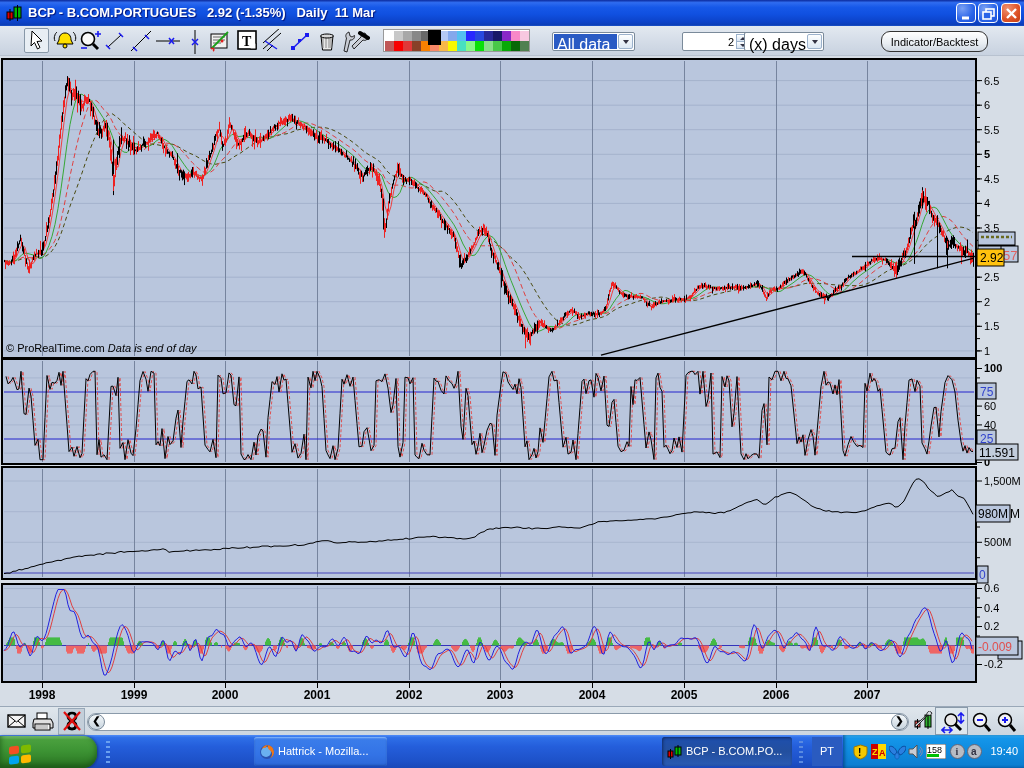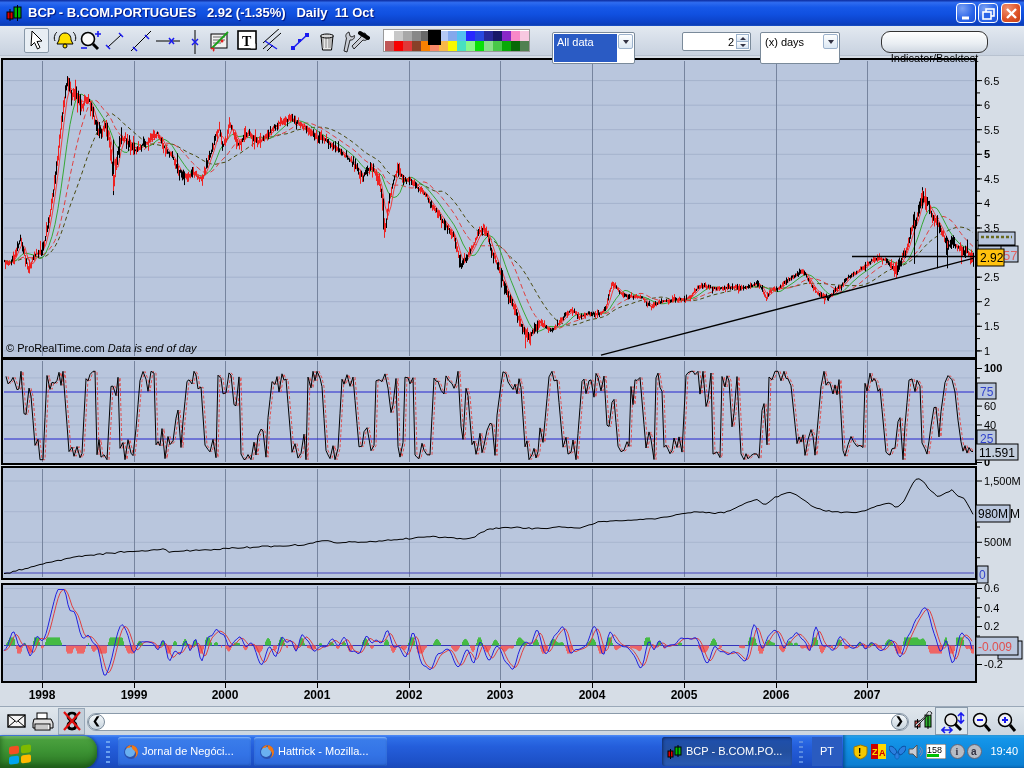--- a/index.html
+++ b/index.html
@@ -15,36 +15,36 @@
 #btn-min  { right:48px; background:radial-gradient(circle at 30% 25%,#7aa0f4,#2a64e8 60%,#1c50d8); }
 #btn-max  { right:26px; background:radial-gradient(circle at 30% 25%,#7aa0f4,#2a64e8 60%,#1c50d8); }
 #btn-close{ right:3px;  background:radial-gradient(circle at 30% 25%,#f09070,#dd5226 60%,#c23d14); }
 .winbtn svg { position:absolute; left:0; top:0; }
 
 
 #toolbar { position:absolute; left:0; top:26px; width:1024px; height:30px;
   background:linear-gradient(180deg,#e3e9f0 0%,#d5dde8 50%,#c8d2e0 100%); border-bottom:1px solid #b8c2d0; }
 .tbico { position:absolute; top:3px; }
 #cursorbox { position:absolute; left:24px; top:2px; width:25px; height:25px; border:1px solid #8898a8; background:#e8eef4; border-radius:2px; }
-.combo { position:absolute; height:32px; top:6px; border:1px solid #7a8a9a; border-radius:2px; background:#fff; font-size:11px; }
+.combo { position:absolute; height:19px; top:6px; border:1px solid #7a8a9a; border-radius:2px; background:#fff; font-size:16px; }
 .combo .cbtn { position:absolute; right:1px; top:1px; width:15px; height:15px; border-radius:2px;
   background:linear-gradient(180deg,#fdfefe,#dce8f4); border:1px solid #9cb2cc; }
 .combo .cbtn:after { content:""; position:absolute; left:4px; top:5px; border-left:3px solid transparent; border-right:3px solid transparent; border-top:4px solid #334; }
 #combo-alldata { left:552px; width:83px; }
 #combo-alldata .sel { position:absolute; left:1px; top:1px; right:17px; bottom:1px; background:#2a5bc4; color:#fff; padding:2px 3px; }
 #spinner { position:absolute; left:682px; top:6px; width:69px; height:19px; border:1px solid #7a8a9a; background:#fff; border-radius:2px; font-size:11px; }
 #spinner .val { position:absolute; right:16px; top:3px; }
 #spinner .up, #spinner .dn { position:absolute; right:1px; width:13px; height:8px; background:linear-gradient(180deg,#fdfefe,#d8e4f2); border:1px solid #9cb2cc; }
 #spinner .up { top:1px; } #spinner .dn { bottom:1px; }
 #spinner .up:after { content:""; position:absolute; left:3px; top:2px; border-left:3px solid transparent; border-right:3px solid transparent; border-bottom:3px solid #334; }
 #spinner .dn:after { content:""; position:absolute; left:3px; top:2px; border-left:3px solid transparent; border-right:3px solid transparent; border-top:3px solid #334; }
-#combo-days { left:760px; width:80px;text-decoration:underline; }
+#combo-days { left:744px; width:80px;text-decoration:underline; }
 #combo-days .sel2 { position:absolute; left:4px; top:3px; color:#000; }
 #btn-indic { position:absolute; left:881px; top:5px; width:107px; height:21px; border:1px solid #333;
-  border-radius:9px; background:linear-gradient(180deg,#ffffff,#e8edf2 60%,#d0d8e2); font-size:11px; text-align:center; padding-top:20px; }
+  border-radius:9px; background:linear-gradient(180deg,#ffffff,#e8edf2 60%,#d0d8e2); font-size:11px; text-align:center; padding-top:4px; }
 #palette { position:absolute; left:383px; top:3px; width:147px; height:23px; background:#fff; border:1px solid #999; }
 .sw { position:absolute; width:8px; height:10px; }
 
 
 #scrollrow { position:absolute; left:0; top:706px; width:1024px; height:29px;
   background:linear-gradient(180deg,#dfe6ec,#ccd6e0); border-top:1px solid #9aa8b8; }
 .sricon { position:absolute; top:4px; }
 #sunk1 { position:absolute; left:58px; top:1px; width:27px; height:27px; background:#c4cfda; border:1px solid #98a8b8; }
 #sunk2 { position:absolute; left:935px; top:0px; width:33px; height:28px; background:#dee7ee; border:1px solid #8a9aaa; }
 #hscroll { position:absolute; left:87px; top:6px; width:822px; height:18px; background:#fff; border:1px solid #8a9aaa; border-radius:9px; }
@@ -233,21 +233,21 @@
 </svg>
   </div>
 
   <div id="titlebar">
     <svg class="ticon" width="18" height="18">
       <rect x="2" y="8" width="6" height="7" fill="#e00000" stroke="#000"></rect>
       <path d="M5 5v12" stroke="#000"></path>
       <rect x="9" y="3" width="7" height="11" fill="#00b400" stroke="#000"></rect>
       <path d="M12.5 1v16" stroke="#000"></path>
     </svg>
-    <div class="ttext">BCP - B.COM.PORTUGUES   2.92 (-1.35%)   Daily  11 Oct</div>
+    <div class="ttext">BCP - B.COM.PORTUGUES   2.92 (-1.35%)   Daily  11 Mar</div>
     <div class="winbtn" id="btn-min">
         <svg width="20" height="20">
           <path d="M5 14h7" stroke="#fff" stroke-width="3"></path>
         </svg>
       </div>
     <div class="winbtn" id="btn-max">
         <svg width="20" height="20">
           <rect x="7" y="5" width="8" height="7" fill="none" stroke="#fff" stroke-width="1.6"></rect>
           <rect x="4" y="8" width="8" height="7" fill="#2a64e8" stroke="#fff" stroke-width="1.6"></rect>
         </svg>
@@ -425,29 +425,20 @@
         <g transform="skewY(-6)">
         <rect x="3" y="8" width="10" height="8" rx="2" fill="#f25022"></rect>
         <rect x="15" y="8" width="10" height="8" rx="2" fill="#7fba00"></rect>
         <rect x="3" y="18" width="10" height="8" rx="2" fill="#00a4ef"></rect>
         <rect x="15" y="18" width="10" height="8" rx="2" fill="#ffb900"></rect>
         </g>
       </svg>
       <div class="stext">start</div>
     </div>
     <div class="grip" style="left:106px"></div>
-    <div class="taskbtn" style="left:118px">
-      <svg width="16" height="16">
-          <circle cx="8" cy="8" r="7" fill="#2a52b0"></circle>
-          <circle cx="7" cy="8" r="5" fill="#6ab0f0"></circle>
-          <path d="M8 1a7 7 0 017 7 7 7 0 01-4 6.3c2-2 2.5-4.3 1.5-6.3-1-2-3-2-3.5-4C8.6 2.7 9 1.6 8 1z" fill="#f07818"></path>
-          <path d="M8 1C5 1.5 3.5 3 3 5c1-1 2.5-1.5 3.5-1C7.5 2.6 8 1.8 8 1z" fill="#f07818"></path>
-        </svg>
-      <div class="tlab">Jornal de Negóci...</div>
-    </div>
     <div class="taskbtn" style="left:254px">
       <svg width="16" height="16">
           <circle cx="8" cy="8" r="7" fill="#2a52b0"></circle>
           <circle cx="7" cy="8" r="5" fill="#6ab0f0"></circle>
           <path d="M8 1a7 7 0 017 7 7 7 0 01-4 6.3c2-2 2.5-4.3 1.5-6.3-1-2-3-2-3.5-4C8.6 2.7 9 1.6 8 1z" fill="#f07818"></path>
           <path d="M8 1C5 1.5 3.5 3 3 5c1-1 2.5-1.5 3.5-1C7.5 2.6 8 1.8 8 1z" fill="#f07818"></path>
         </svg>
       <div class="tlab">Hattrick - Mozilla...</div>
     </div>
     <div class="taskbtn active" style="left:662px;width:130px">

